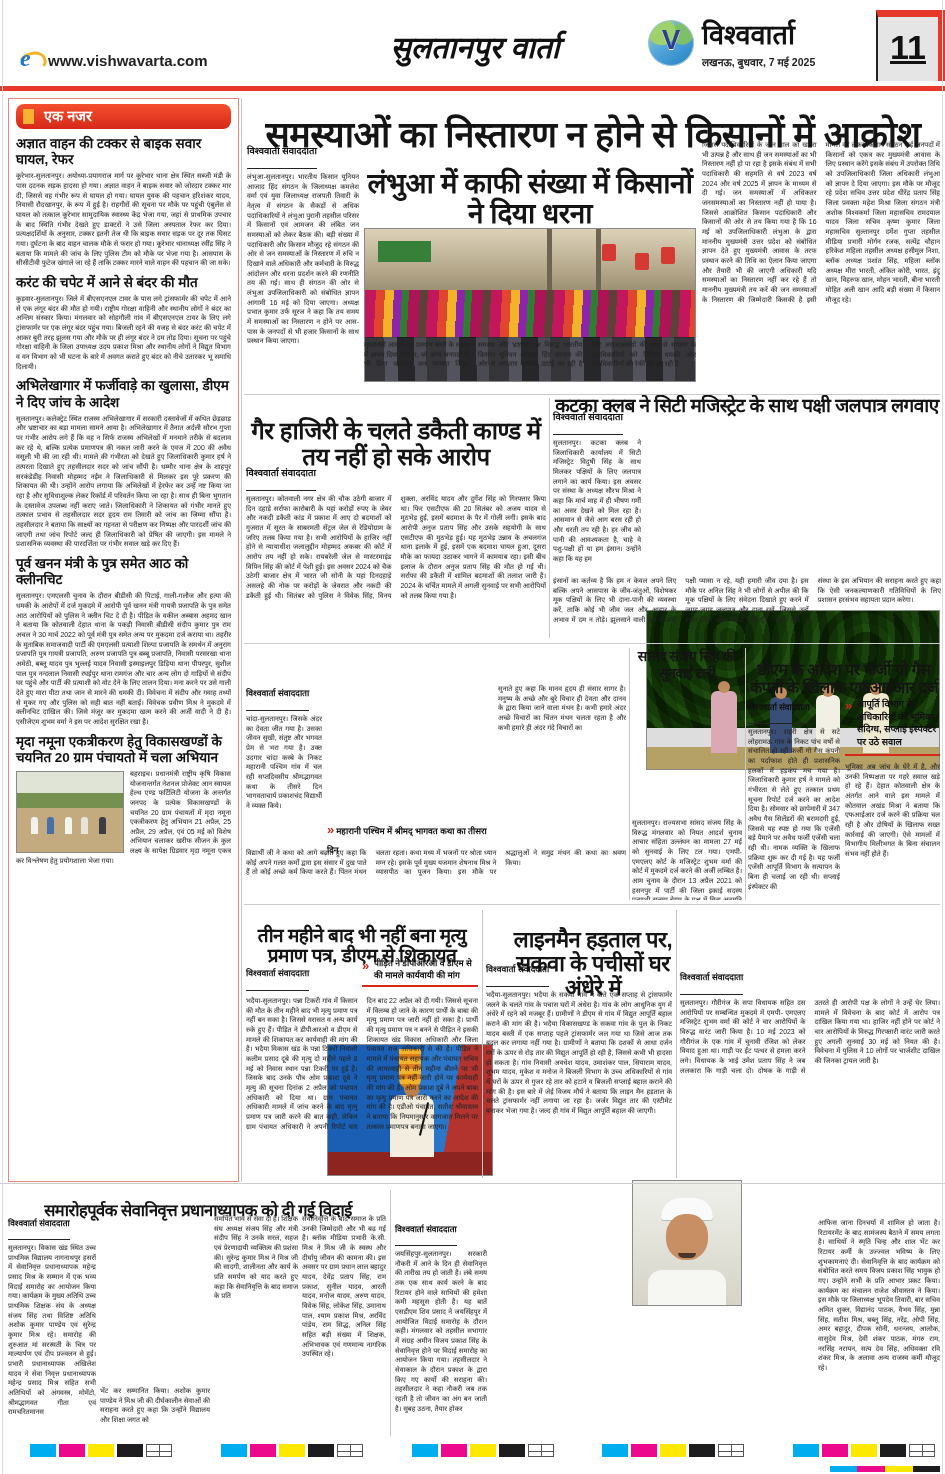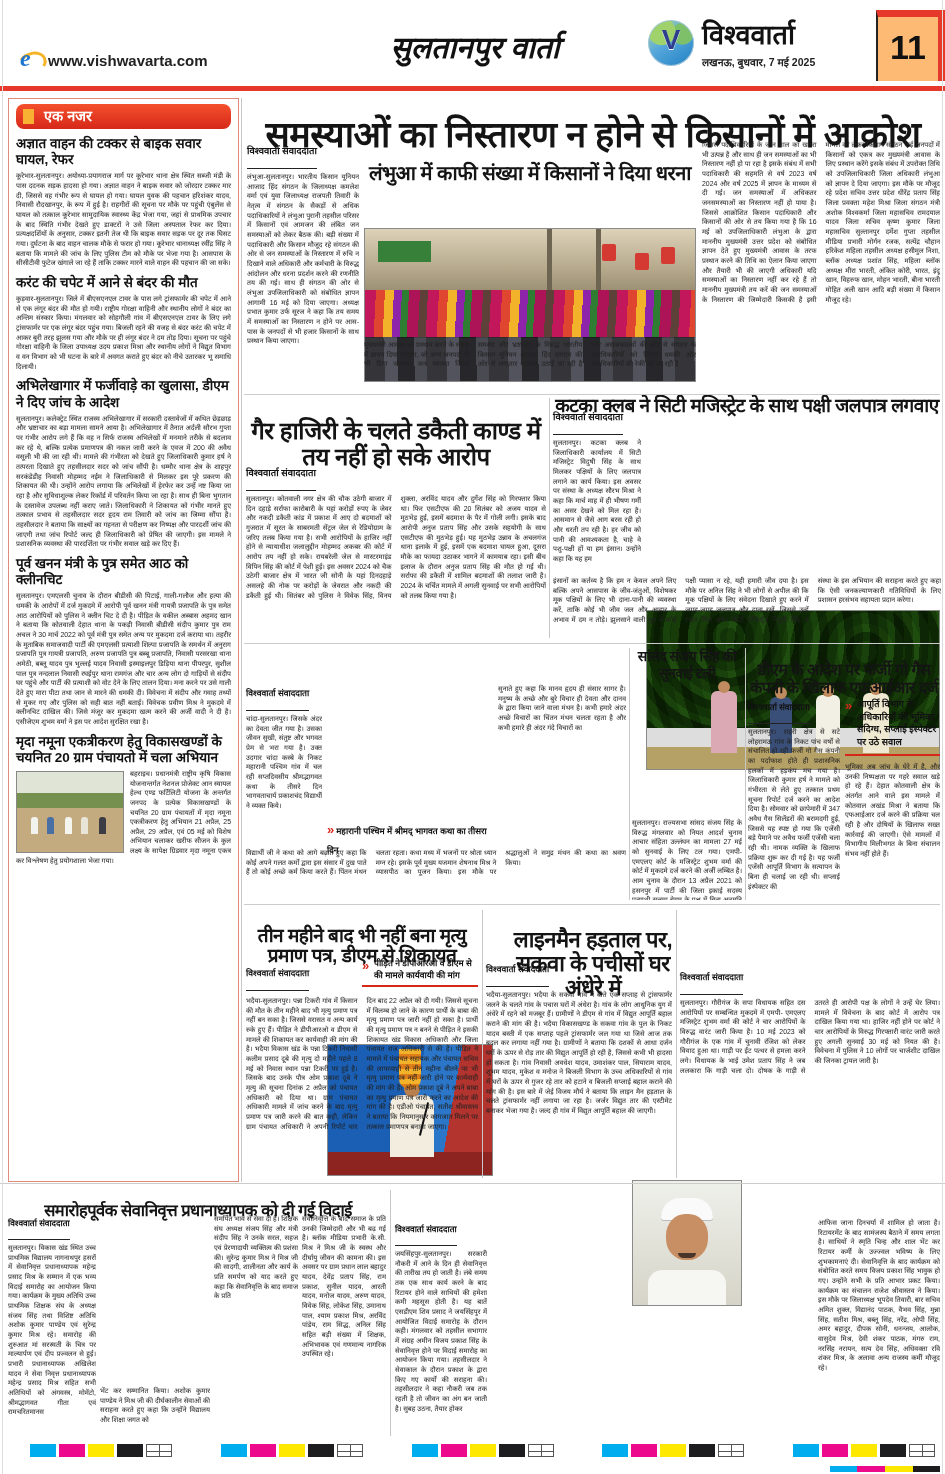--- a/index.html
+++ b/index.html
@@ -27,21 +27,21 @@
   .sec-title{font-weight:800;font-size:30px;color:#111;text-align:center;}
   .globe{width:46px;height:46px;border-radius:50%;background:
      radial-gradient(circle at 30% 25%,#9fd26b 0 28%,transparent 30%),
      radial-gradient(circle at 75% 30%,#7ec06a 0 22%,transparent 24%),
      linear-gradient(145deg,#bfe08e 0%,#57a8dc 45%,#1f7fc2 100%);
      position:relative;box-shadow:0 0 0 1px #9ec3d8 inset;}
   .globe .v{position:absolute;left:0;top:4px;width:100%;text-align:center;font-weight:900;font-size:28px;color:#2d3e8f;text-shadow:0 1px 0 #fff;}
   .brand{font-weight:800;font-size:27px;color:#111;line-height:1;}
   .edition{font-weight:bold;font-size:10.5px;color:#222;margin-top:6px;}
   .pagebox{border-top:7px solid #e6392b;border-right:7px solid #e6392b;border-left:2px solid #222;
-           text-align:center;font-weight:800;font-size:34px;color:#111;line-height:60px;background:#fdba74;}
+           text-align:center;font-weight:800;font-size:34px;color:#111;line-height:60px;background:#e5e5e5;text-decoration:underline;}
 
   
   .ek-box{border:1px solid #e08a7d;background:#fff;padding:5px 7px 6px 7px;box-sizing:border-box;}
   .ek-head{position:relative;height:25px;border-radius:8px;background:linear-gradient(180deg,#f4502c,#d6281a);
            color:#fff;font-weight:800;font-size:14.5px;line-height:25px;padding-left:28px;margin-bottom:4px;}
   .ek-head .sq{position:absolute;left:7px;top:5px;width:11px;height:15px;background:#f8b133;}
   .ek-item h3{margin:7px 0 3px 0;font-size:13.5px;line-height:1.2;color:#111;font-weight:800;}
   .ek-item p{margin:0;}
   .ek-photo{float:left;width:106px;height:80px;margin:2px 6px 2px 0;border:1px solid #888;position:relative;overflow:hidden;
      background:linear-gradient(180deg,#dfe4d6 0 26%,#76904f 26% 45%,#c4ab7f 45% 100%);}
@@ -143,21 +143,21 @@
     </article>
   </aside>
 
   <h1 class="abs hl" style="left:244px;top:92px;width:698px;font-size:36px;white-space:nowrap;">समस्याओं का निस्तारण न होने से किसानों में आक्रोश</h1>
 
   <div class="abs" style="left:247px;top:140px;width:112px;">
     <span class="byline">विश्ववार्ता संवाददाता</span>
     <div class="body-sm" style="height:238px;overflow:hidden;">लंभुआ-सुलतानपुर। भारतीय किसान यूनियन आजाद हिंद संगठन के जिलाध्यक्ष कमलेश वर्मा एवं युवा जिलाध्यक्ष राजपती तिवारी के नेतृत्व में संगठन के सैकड़ों से अधिक पदाधिकारियों ने लंभुआ पुरानी तहसील परिसर में किसानों एवं आमजन की लंबित जन समस्याओं को लेकर बैठक की। बड़ी संख्या में पदाधिकारी और किसान मौजूद रहे संगठन की ओर से जन समस्याओं के निस्तारण में रुचि न दिखाने वाले अधिकारी और कर्मचारी के विरुद्ध आंदोलन और धरना प्रदर्शन करने की रणनीति तय की गई। साथ ही संगठन की ओर से लंभुआ उपजिलाधिकारी को संबोधित ज्ञापन आगामी 16 मई को दिया जाएगा। अध्यक्ष प्रभात कुमार उर्फ सूरज ने कहा कि तय समय में समस्याओं का निस्तारण न होने पर आस-पास के जनपदों से भी हजार किसानों के साथ प्रस्थान किया जाएगा।</div>
   </div>
 
-  <h2 class="abs hl" style="left:364px;top:146px;width:332px;font-size:20px;">लंभुआ में काफी संख्या में किसानों ने दिया धरना</h2>
+  <h2 class="abs hl" style="left:364px;top:146px;width:332px;font-size:28px;">लंभुआ में काफी संख्या में किसानों ने दिया धरना</h2>
 
   <div class="abs ph ph-dharna" style="left:364px;top:182px;width:332px;height:154px;">
     <div class="bgtop"></div>
     <div class="pole" style="left:55%;"></div>
     <div class="pole" style="left:70%;"></div>
     <div class="banner-g" style="left:4%;top:8%;width:16%;height:14%;"></div>
     <div class="chair" style="right:6%;top:12%;"></div>
     <div class="chair" style="right:14%;top:16%;"></div>
     <div class="chair" style="right:24%;top:10%;"></div>
     <div class="crowd"></div>

